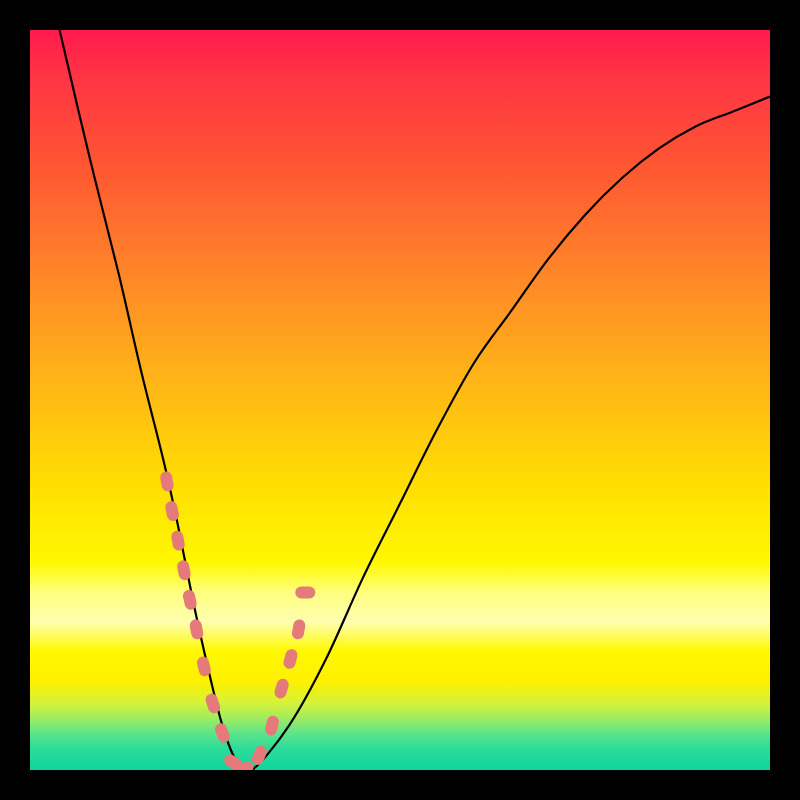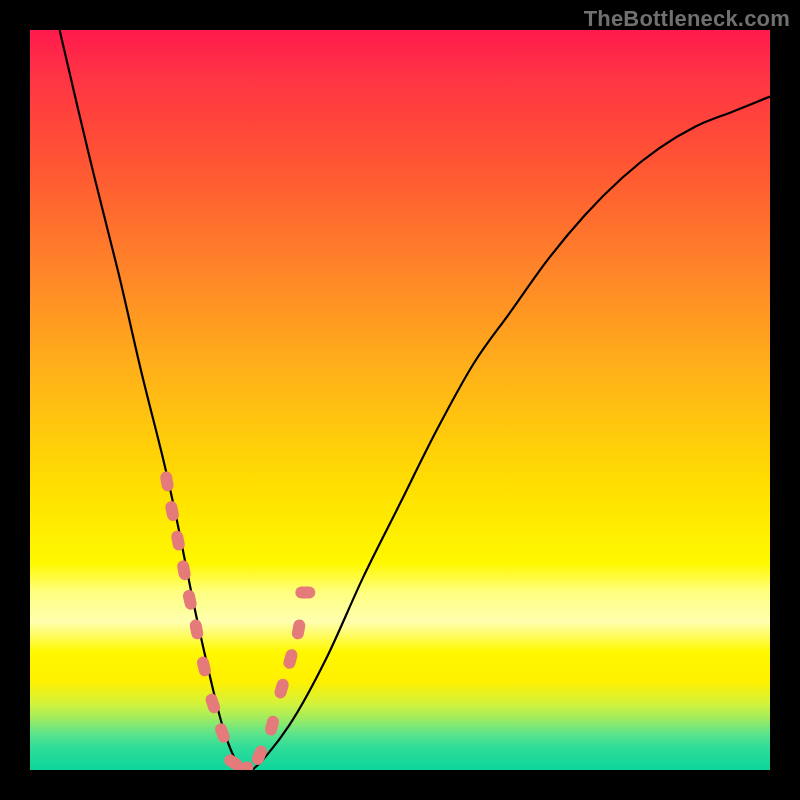--- a/index.html
+++ b/index.html
@@ -81,14 +81,13 @@
           <rect x="204.6" y="734.0" width="20" height="12" rx="6" ry="6" fill="#e47a7a" transform="rotate(-45.0 214.6 740.0)"></rect>
           <rect x="219.4" y="719.2" width="20" height="12" rx="6" ry="6" fill="#e47a7a" transform="rotate(-67.0 229.4 725.2)"></rect>
           <rect x="232.0" y="689.6" width="20" height="12" rx="6" ry="6" fill="#e47a7a" transform="rotate(-75.4 242.0 695.6)"></rect>
           <rect x="241.6" y="652.6" width="20" height="12" rx="6" ry="6" fill="#e47a7a" transform="rotate(-73.3 251.6 658.6)"></rect>
           <rect x="250.5" y="623.0" width="20" height="12" rx="6" ry="6" fill="#e47a7a" transform="rotate(-74.6 260.5 629.0)"></rect>
           <rect x="258.6" y="593.4" width="20" height="12" rx="6" ry="6" fill="#e47a7a" transform="rotate(-79.8 268.6 599.4)"></rect>
           <rect x="265.3" y="556.4" width="20" height="12" rx="6" ry="6" fill="#e47a7a" transform="rotate(0.0 275.3 562.4)"></rect>
         </g>
     </svg>
   </div>
-  <div class="attribution">TheBottleneck.com</div>
 </div>
 
 </body></html>

